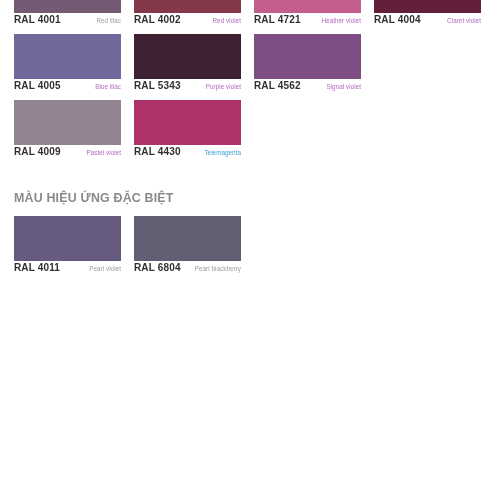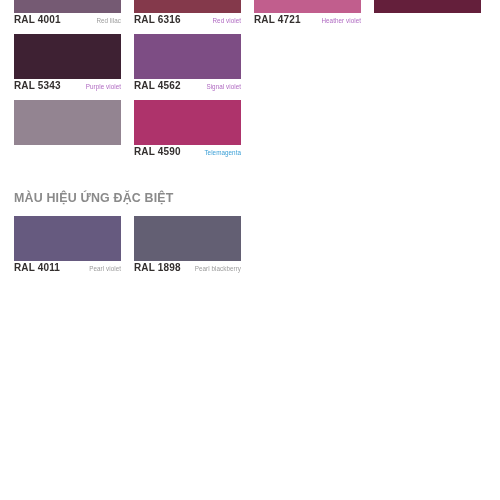--- a/index.html
+++ b/index.html
@@ -112,39 +112,50 @@
       <div class="cell">
         <span class="chip" style="background-color: rgb(117, 90, 115);"></span>
         <div class="caption">
           <span class="ral-code">RAL 4001</span>
           <span class="ral-name" style="color: rgb(155, 155, 155);">Red lilac</span>
         </div>
       </div>
       <div class="cell">
         <span class="chip" style="background-color: rgb(132, 57, 75);"></span>
         <div class="caption">
-          <span class="ral-code">RAL 6316</span>
+          <span class="ral-code">RAL 4002</span>
           <span class="ral-name" style="color: rgb(176, 106, 194);">Red violet</span>
         </div>
       </div>
       <div class="cell">
         <span class="chip" style="background-color: rgb(193, 94, 141);"></span>
         <div class="caption">
           <span class="ral-code">RAL 4721</span>
           <span class="ral-name" style="color: rgb(176, 106, 194);">Heather violet</span>
         </div>
       </div>
       <div class="cell">
         <span class="chip" style="background-color: rgb(100, 31, 59);"></span>
+        <div class="caption">
+          <span class="ral-code">RAL 4004</span>
+          <span class="ral-name" style="color: rgb(176, 106, 194);">Claret violet</span>
+        </div>
       </div>
     </div>
 
     <div class="row-spacer"></div>
 
     <div class="row row-n">
+      <div class="cell">
+        <span class="chip" style="background-color: rgb(113, 104, 155);"></span>
+        <div class="caption">
+          <span class="ral-code">RAL 4005</span>
+          <span class="ral-name" style="color: rgb(176, 106, 194);">Blue lilac</span>
+        </div>
+      </div>
       <div class="cell">
         <span class="chip" style="background-color: rgb(62, 33, 51);"></span>
         <div class="caption">
           <span class="ral-code">RAL 5343</span>
           <span class="ral-name" style="color: rgb(176, 106, 194);">Purple violet</span>
         </div>
       </div>
       <div class="cell">
         <span class="chip" style="background-color: rgb(125, 77, 132);"></span>
         <div class="caption">
@@ -152,25 +163,29 @@
           <span class="ral-name" style="color: rgb(176, 106, 194);">Signal violet</span>
         </div>
       </div>
     </div>
 
     <div class="row-spacer"></div>
 
     <div class="row row-n">
       <div class="cell">
         <span class="chip" style="background-color: rgb(147, 132, 145);"></span>
+        <div class="caption">
+          <span class="ral-code">RAL 4009</span>
+          <span class="ral-name" style="color: rgb(176, 106, 194);">Pastel violet</span>
+        </div>
       </div>
       <div class="cell">
         <span class="chip" style="background-color: rgb(174, 51, 107);"></span>
         <div class="caption">
-          <span class="ral-code">RAL 4590</span>
+          <span class="ral-code">RAL 4430</span>
           <span class="ral-name" style="color: rgb(58, 159, 214);">Telemagenta</span>
         </div>
       </div>
     </div>
 
   </div>
 
   <div class="section-heading">MÀU HIỆU ỨNG ĐẶC BIỆT</div>
 
   <div class="grid grid-effect">
@@ -178,20 +193,20 @@
       <div class="cell">
         <span class="chip" style="background-color: rgb(102, 90, 127);"></span>
         <div class="caption">
           <span class="ral-code">RAL 4011</span>
           <span class="ral-name" style="color: rgb(155, 155, 155);">Pearl violet</span>
         </div>
       </div>
       <div class="cell">
         <span class="chip" style="background-color: rgb(99, 95, 115);"></span>
         <div class="caption">
-          <span class="ral-code">RAL 1898</span>
+          <span class="ral-code">RAL 6804</span>
           <span class="ral-name" style="color: rgb(155, 155, 155);">Pearl blackberry</span>
         </div>
       </div>
     </div>
   </div>
 
 </div>
 
 </body></html>

